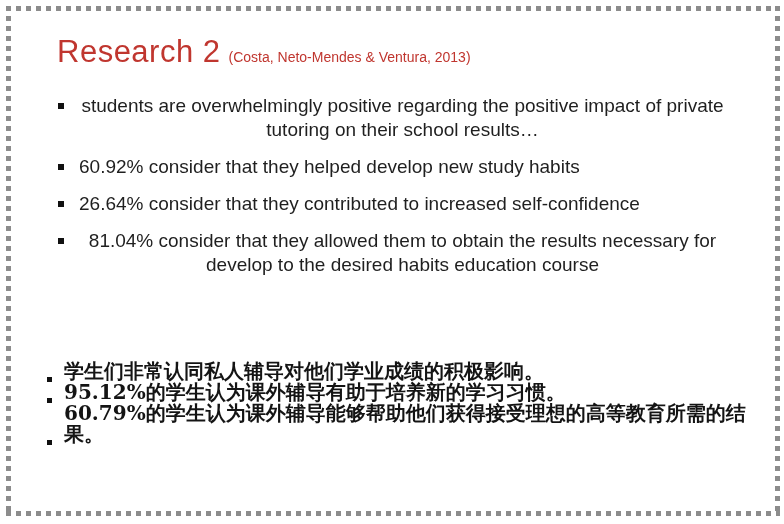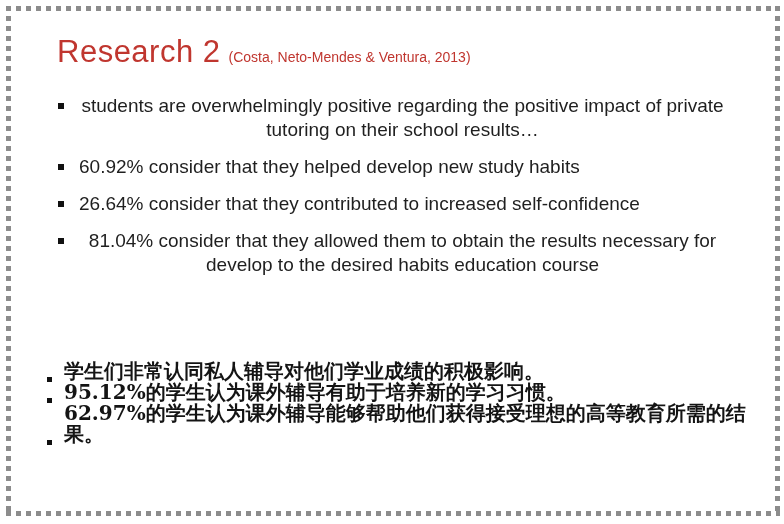--- a/index.html
+++ b/index.html
@@ -136,17 +136,17 @@
     <div class="cn-item">
       <span class="marker"></span>
       <span class="txt">学生们非常认同私人辅导对他们学业成绩的积极影响。</span>
     </div>
     <div class="cn-item">
       <span class="marker"></span>
       <span class="txt">95.12%的学生认为课外辅导有助于培养新的学习习惯。</span>
     </div>
     <div class="cn-item">
       <span class="marker"></span>
-      <span class="txt">62.97%的学生认为课外辅导能够帮助他们获得接受理想的高等教育所需的结果。</span>
+      <span class="txt">60.79%的学生认为课外辅导能够帮助他们获得接受理想的高等教育所需的结果。</span>
     </div>
   </div>
 
 </div>
 
 </body></html>

